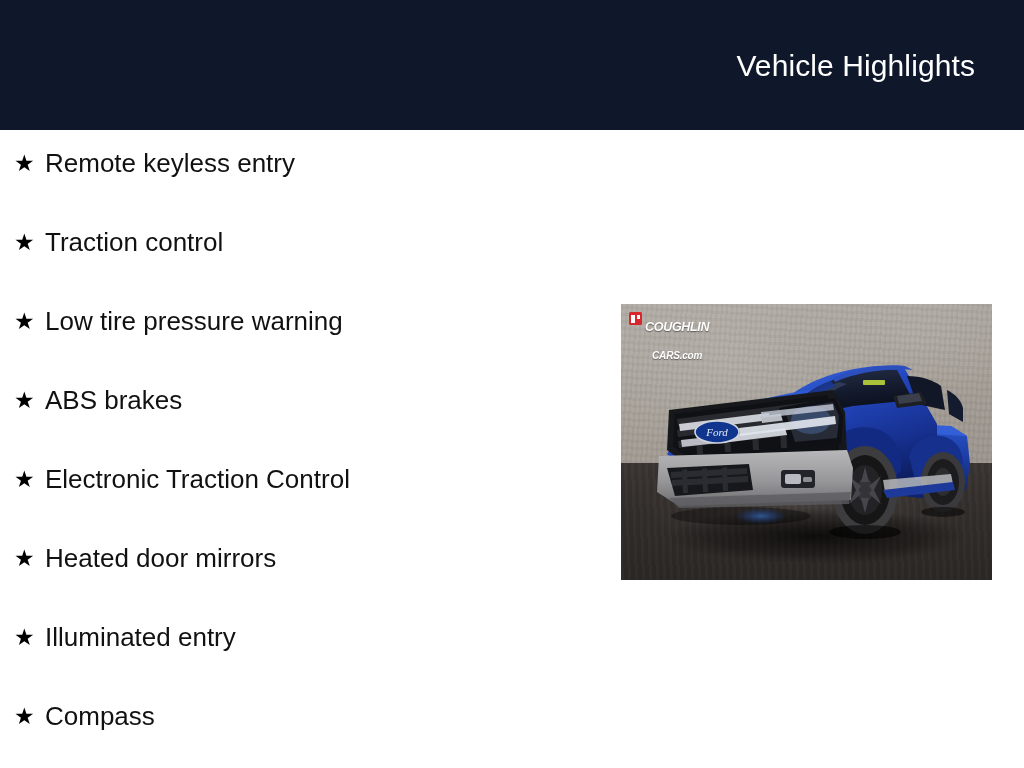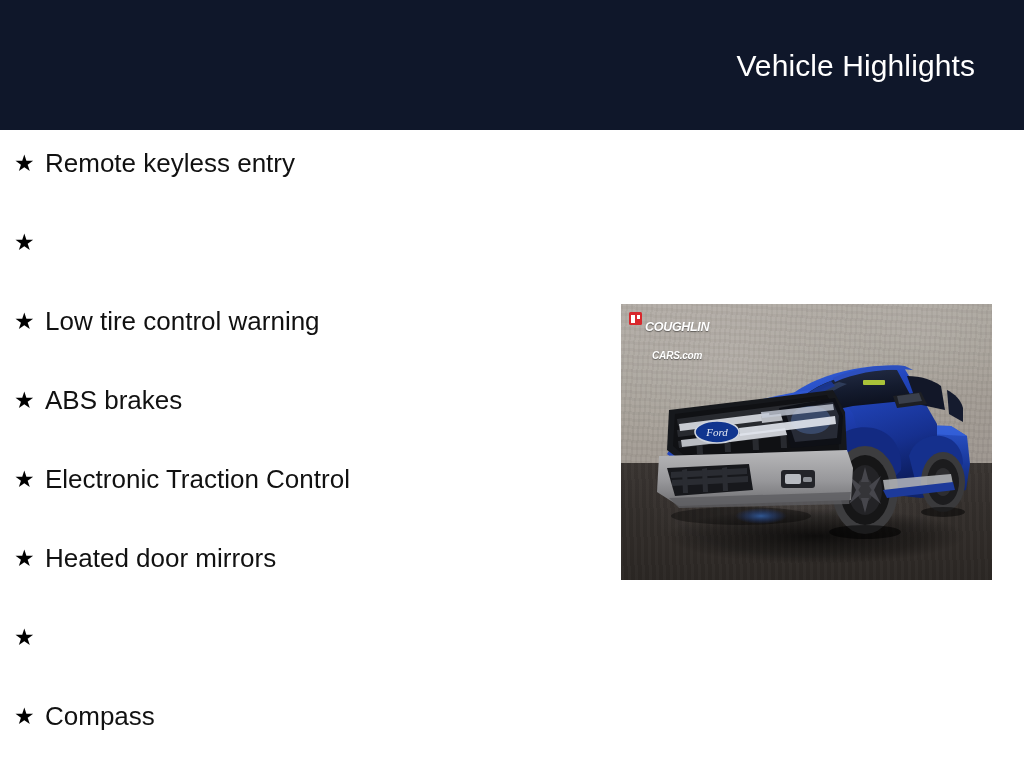--- a/index.html
+++ b/index.html
@@ -191,44 +191,46 @@
 
 <ul id="highlights-list">
 
   <li class="highlight-item">
     <span class="star-bullet">★</span>
     <span class="highlight-label">Remote keyless entry</span>
   </li>
 
   <li class="highlight-item">
     <span class="star-bullet">★</span>
-  </li>
-
-  <li class="highlight-item">
-    <span class="star-bullet">★</span>
-    <span class="highlight-label">Low tire control warning</span>
+    <span class="highlight-label">Traction control</span>
+  </li>
+
+  <li class="highlight-item">
+    <span class="star-bullet">★</span>
+    <span class="highlight-label">Low tire pressure warning</span>
   </li>
 
   <li class="highlight-item">
     <span class="star-bullet">★</span>
     <span class="highlight-label">ABS brakes</span>
   </li>
 
   <li class="highlight-item">
     <span class="star-bullet">★</span>
     <span class="highlight-label">Electronic Traction Control</span>
   </li>
 
   <li class="highlight-item">
     <span class="star-bullet">★</span>
     <span class="highlight-label">Heated door mirrors</span>
   </li>
 
   <li class="highlight-item">
     <span class="star-bullet">★</span>
+    <span class="highlight-label">Illuminated entry</span>
   </li>
 
   <li class="highlight-item">
     <span class="star-bullet">★</span>
     <span class="highlight-label">Compass</span>
   </li>
 
 </ul>
 
 <div id="vehicle-photo">

